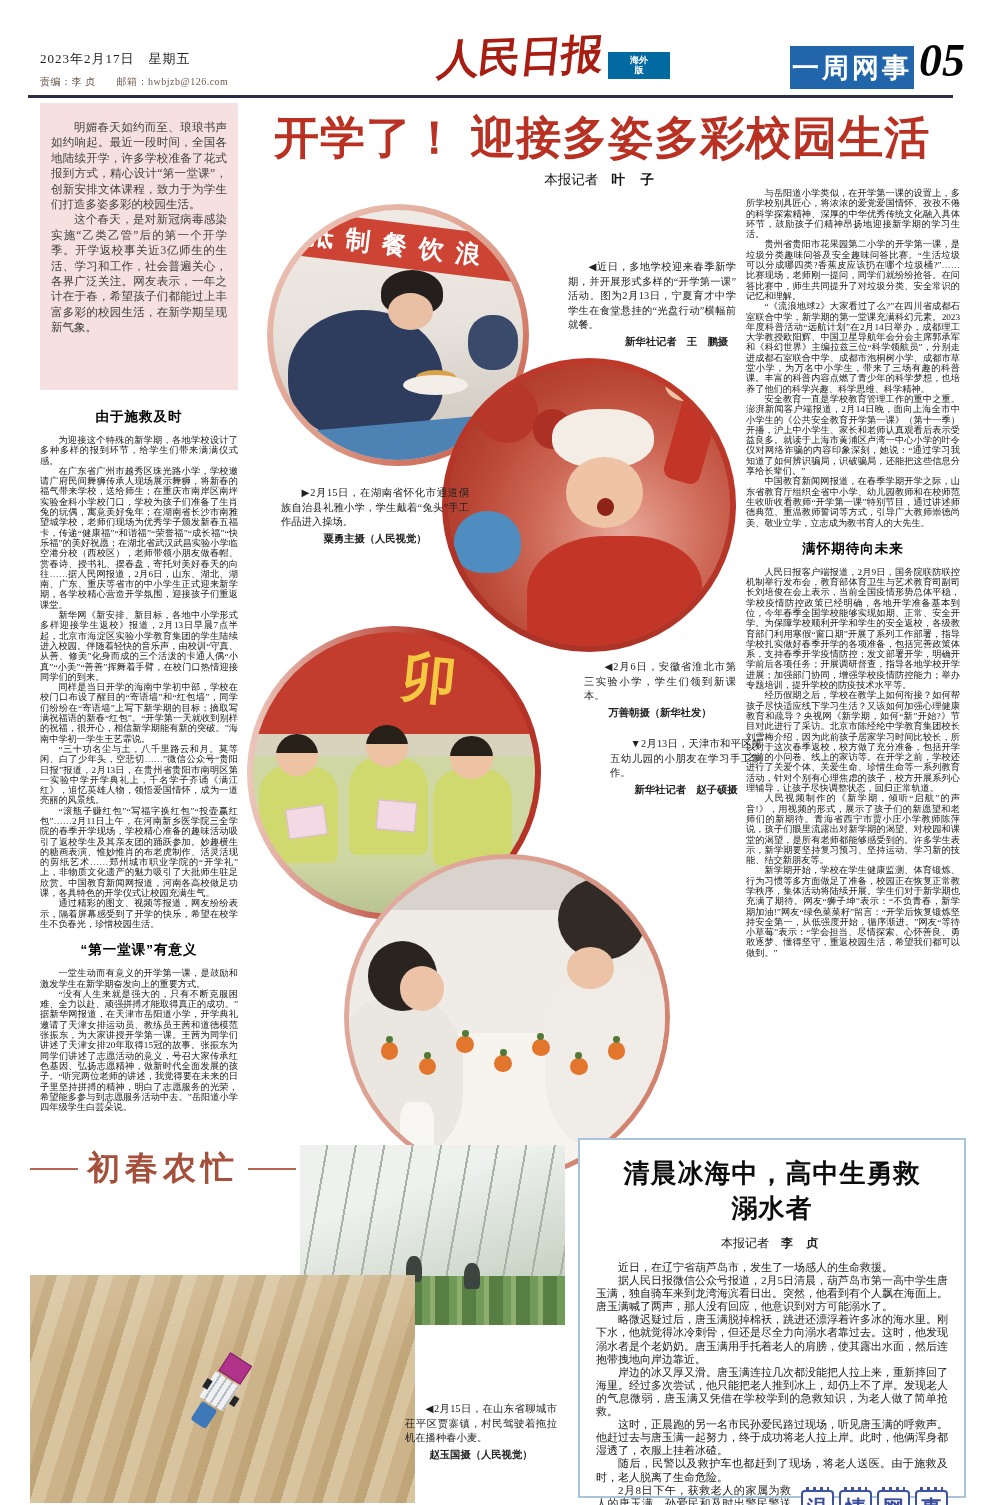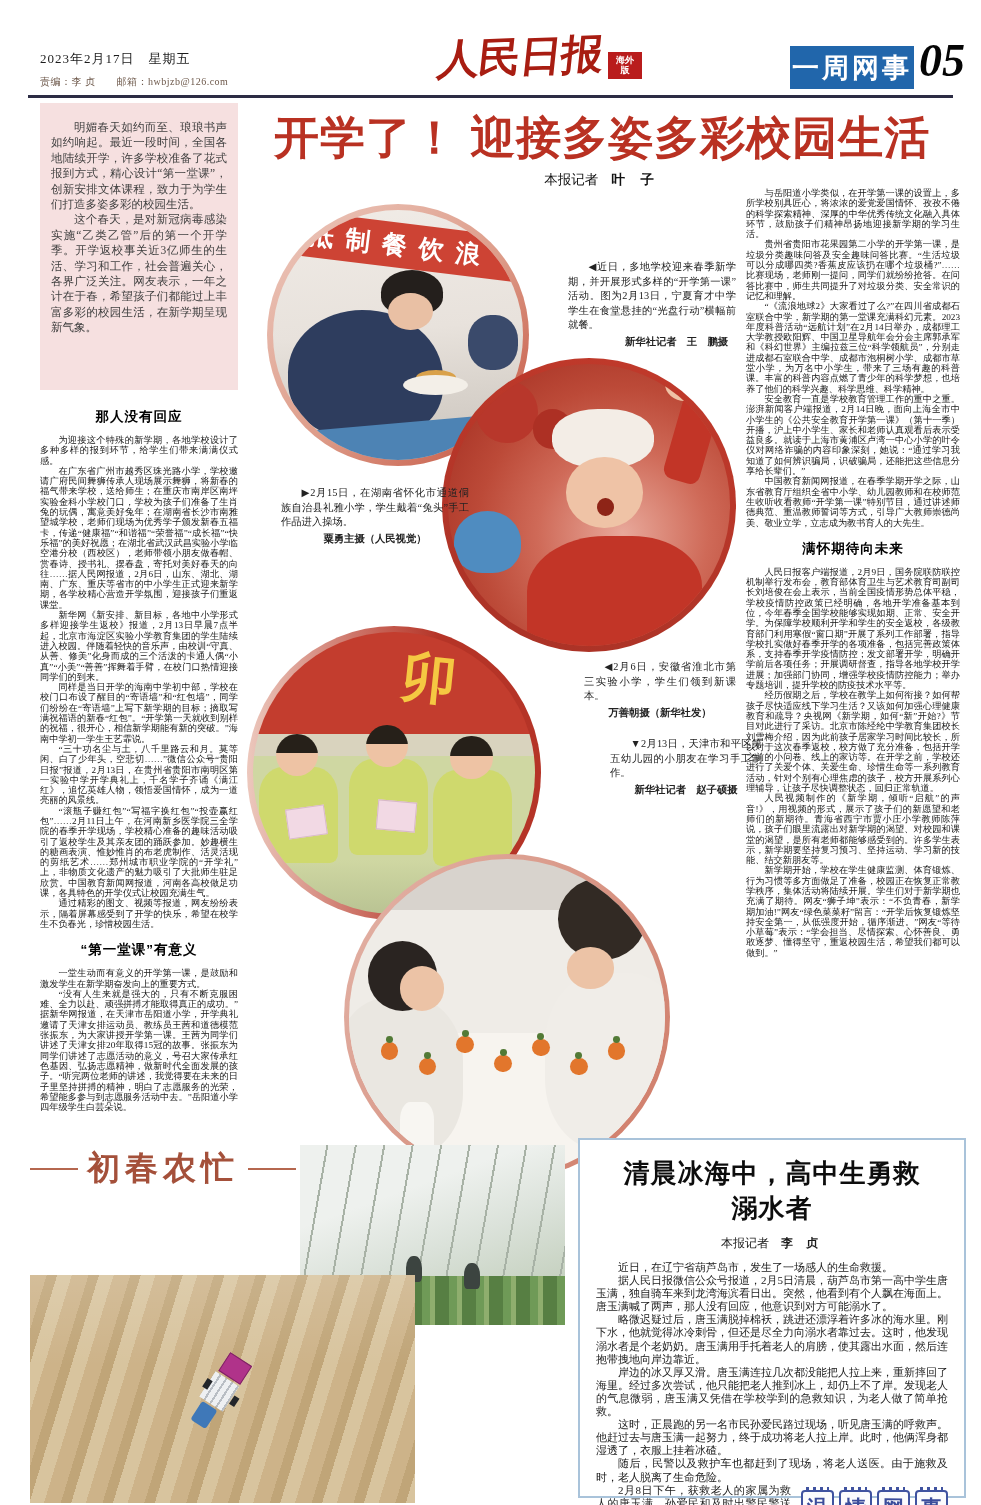--- a/index.html
+++ b/index.html
@@ -7,22 +7,22 @@
         font-family:"Liberation Serif","DejaVu Serif",serif;color:#1a1a1a;}
   .sans{font-family:"Liberation Sans","DejaVu Sans",sans-serif;}
 
   
   .hdr-left{position:absolute;left:40px;top:50px;}
   .hdr-date{font-size:13px;color:#1c1c1c;letter-spacing:1px;}
   .hdr-editor{font-size:10px;color:#6d584a;margin-top:7px;letter-spacing:.5px;}
   .masthead{position:absolute;left:438px;top:36px;display:flex;align-items:flex-start;}
   .masthead-title{font-size:42px;font-weight:700;color:#a81d12;transform:skewX(-8deg) rotate(-2deg);
                   letter-spacing:-1px;line-height:1;}
-  .edition-box{width:26px;margin-left:6px;margin-top:16px;background:#b91c1c;color:#fff;
-               font-size:9px;line-height:1.15;text-align:center;padding:3px 4px;font-weight:700;}
+  .edition-box{width:26px;margin-left:6px;margin-top:16px;background:#0369a1;color:#fff;
+               font-size:9px;line-height:1.15;text-align:center;padding:3px 18px;font-weight:700;}
   .badge{position:absolute;left:790px;top:46px;width:124px;height:43px;background:#2166ab;color:#fff;
          font-size:27px;font-weight:700;letter-spacing:3px;display:flex;align-items:center;justify-content:center;}
   .page-num{position:absolute;left:916px;top:38px;width:52px;text-align:center;font-size:46px;
             font-weight:700;font-style:italic;color:#050505;line-height:1;}
   .hdr-rule{position:absolute;left:28px;top:95px;width:925px;height:3px;background:#2c2c44;}
 
   
   .headline{position:absolute;left:243px;top:108px;width:718px;text-align:center;font-size:45px;
             font-weight:700;color:#b93122;letter-spacing:1px;white-space:nowrap;margin:0;}
   .byline{position:absolute;left:243px;top:171px;width:718px;text-align:center;font-size:13.5px;color:#111;}
@@ -171,21 +171,21 @@
     <span>本报记者</span>
     <b>叶 子</b>
   </div>
 
   <aside class="intro-box">
       <p>明媚春天如约而至、琅琅书声如约响起。最近一段时间，全国各地陆续开学，许多学校准备了花式报到方式，精心设计“第一堂课”，创新安排文体课程，致力于为学生们打造多姿多彩的校园生活。</p>
       <p>这个春天，是对新冠病毒感染实施“乙类乙管”后的第一个开学季。开学返校事关近3亿师生的生活、学习和工作，社会普遍关心，各界广泛关注。网友表示，一年之计在于春，希望孩子们都能过上丰富多彩的校园生活，在新学期呈现新气象。</p>
     </aside>
 
   <section class="col-left">
-    <h3 class="sec">那人没有回应</h3>
+    <h3 class="sec">由于施救及时</h3>
     <div>
         <p>为迎接这个特殊的新学期，各地学校设计了多种多样的报到环节，给学生们带来满满仪式感。</p>
         <p>在广东省广州市越秀区珠光路小学，学校邀请广府民间舞狮传承人现场展示舞狮，将新春的福气带来学校，送给师生；在重庆市南岸区南坪实验金科小学校门口，学校为孩子们准备了生肖兔的玩偶，寓意美好兔年；在湖南省长沙市南雅望城学校，老师们现场为优秀学子颁发新春五福卡，传递“健康福”“和谐福”“荣誉福”“成长福”“快乐福”的美好祝愿；在湖北省武汉武昌实验小学临空港分校（西校区），老师带领小朋友做春帽、赏春诗、授书礼、摆春盘，寄托对美好春天的向往……据人民网报道，2月6日，山东、湖北、湖南、广东、重庆等省市的中小学生正式迎来新学期，各学校精心营造开学氛围，迎接孩子们重返课堂。</p>
         <p>新华网《新安排、新目标，各地中小学形式多样迎接学生返校》报道，2月13日早晨7点半起，北京市海淀区实验小学教育集团的学生陆续进入校园。伴随着轻快的音乐声，由校训“守真、从善、修美”化身而成的三个活泼的卡通人偶“小真”“小美”“善善”挥舞着手臂，在校门口热情迎接同学们的到来。</p>
         <p>同样是当日开学的海南中学初中部，学校在校门口布设了醒目的“寄语墙”和“红包墙”，同学们纷纷在“寄语墙”上写下新学期的目标；摘取写满祝福语的新春“红包”。“开学第一天就收到别样的祝福，很开心，相信新学期能有新的突破。”海南中学初一学生王艺霏说。</p>
         <p>“三十功名尘与土，八千里路云和月。莫等闲、白了少年头，空悲切……”微信公众号“贵阳日报”报道，2月13日，在贵州省贵阳市南明区第一实验中学开学典礼上，千名学子齐诵《满江红》，追忆英雄人物，领悟爱国情怀，成为一道亮丽的风景线。</p>
         <p>“滚瓶子赚红包”“写福字换红包”“投壶赢红包”……2月11日上午，在河南新乡医学院三全学院的春季开学现场，学校精心准备的趣味活动吸引了返校学生及其亲友团的踊跃参加。妙趣横生的糖画表演、惟妙惟肖的布老虎制作、活灵活现的剪纸艺术……郑州城市职业学院的“开学礼”上，非物质文化遗产的魅力吸引了大批师生驻足欣赏。中国教育新闻网报道，河南各高校做足功课，各具特色的开学仪式让校园充满生气。</p>
         <p>通过精彩的图文、视频等报道，网友纷纷表示，隔着屏幕感受到了开学的快乐，希望在校学生不负春光，珍惜校园生活。</p>
       </div>
     <h3 class="sec">“第一堂课”有意义</h3>
@@ -304,20 +304,24 @@
   </figure>
   <figure class="ph-field" style="margin:0;">
     <div class="tractor">
       <div class="cart"></div>
       <div class="planter"></div>
       <div class="cab"></div>
       <div class="wheel w1"></div>
       <div class="wheel w2"></div>
     </div>
   </figure>
+  <div class="cap capB">
+    <p>◀2月15日，在山东省聊城市茌平区贾寨镇，村民驾驶着拖拉机在播种春小麦。</p>
+    <div class="credit cr-center">赵玉国摄（人民视觉）</div>
+  </div>
 
   <section class="rescue">
     <h2>清晨冰海中，高中生勇救溺水者</h2>
     <div class="r-byline">
       <span>本报记者</span>
       <b>李 贞</b>
     </div>
     <div>
         <p>近日，在辽宁省葫芦岛市，发生了一场感人的生命救援。</p>
         <p>据人民日报微信公众号报道，2月5日清晨，葫芦岛市第一高中学生唐玉满，独自骑车来到龙湾海滨看日出。突然，他看到有个人飘在海面上。唐玉满喊了两声，那人没有回应，他意识到对方可能溺水了。</p>

